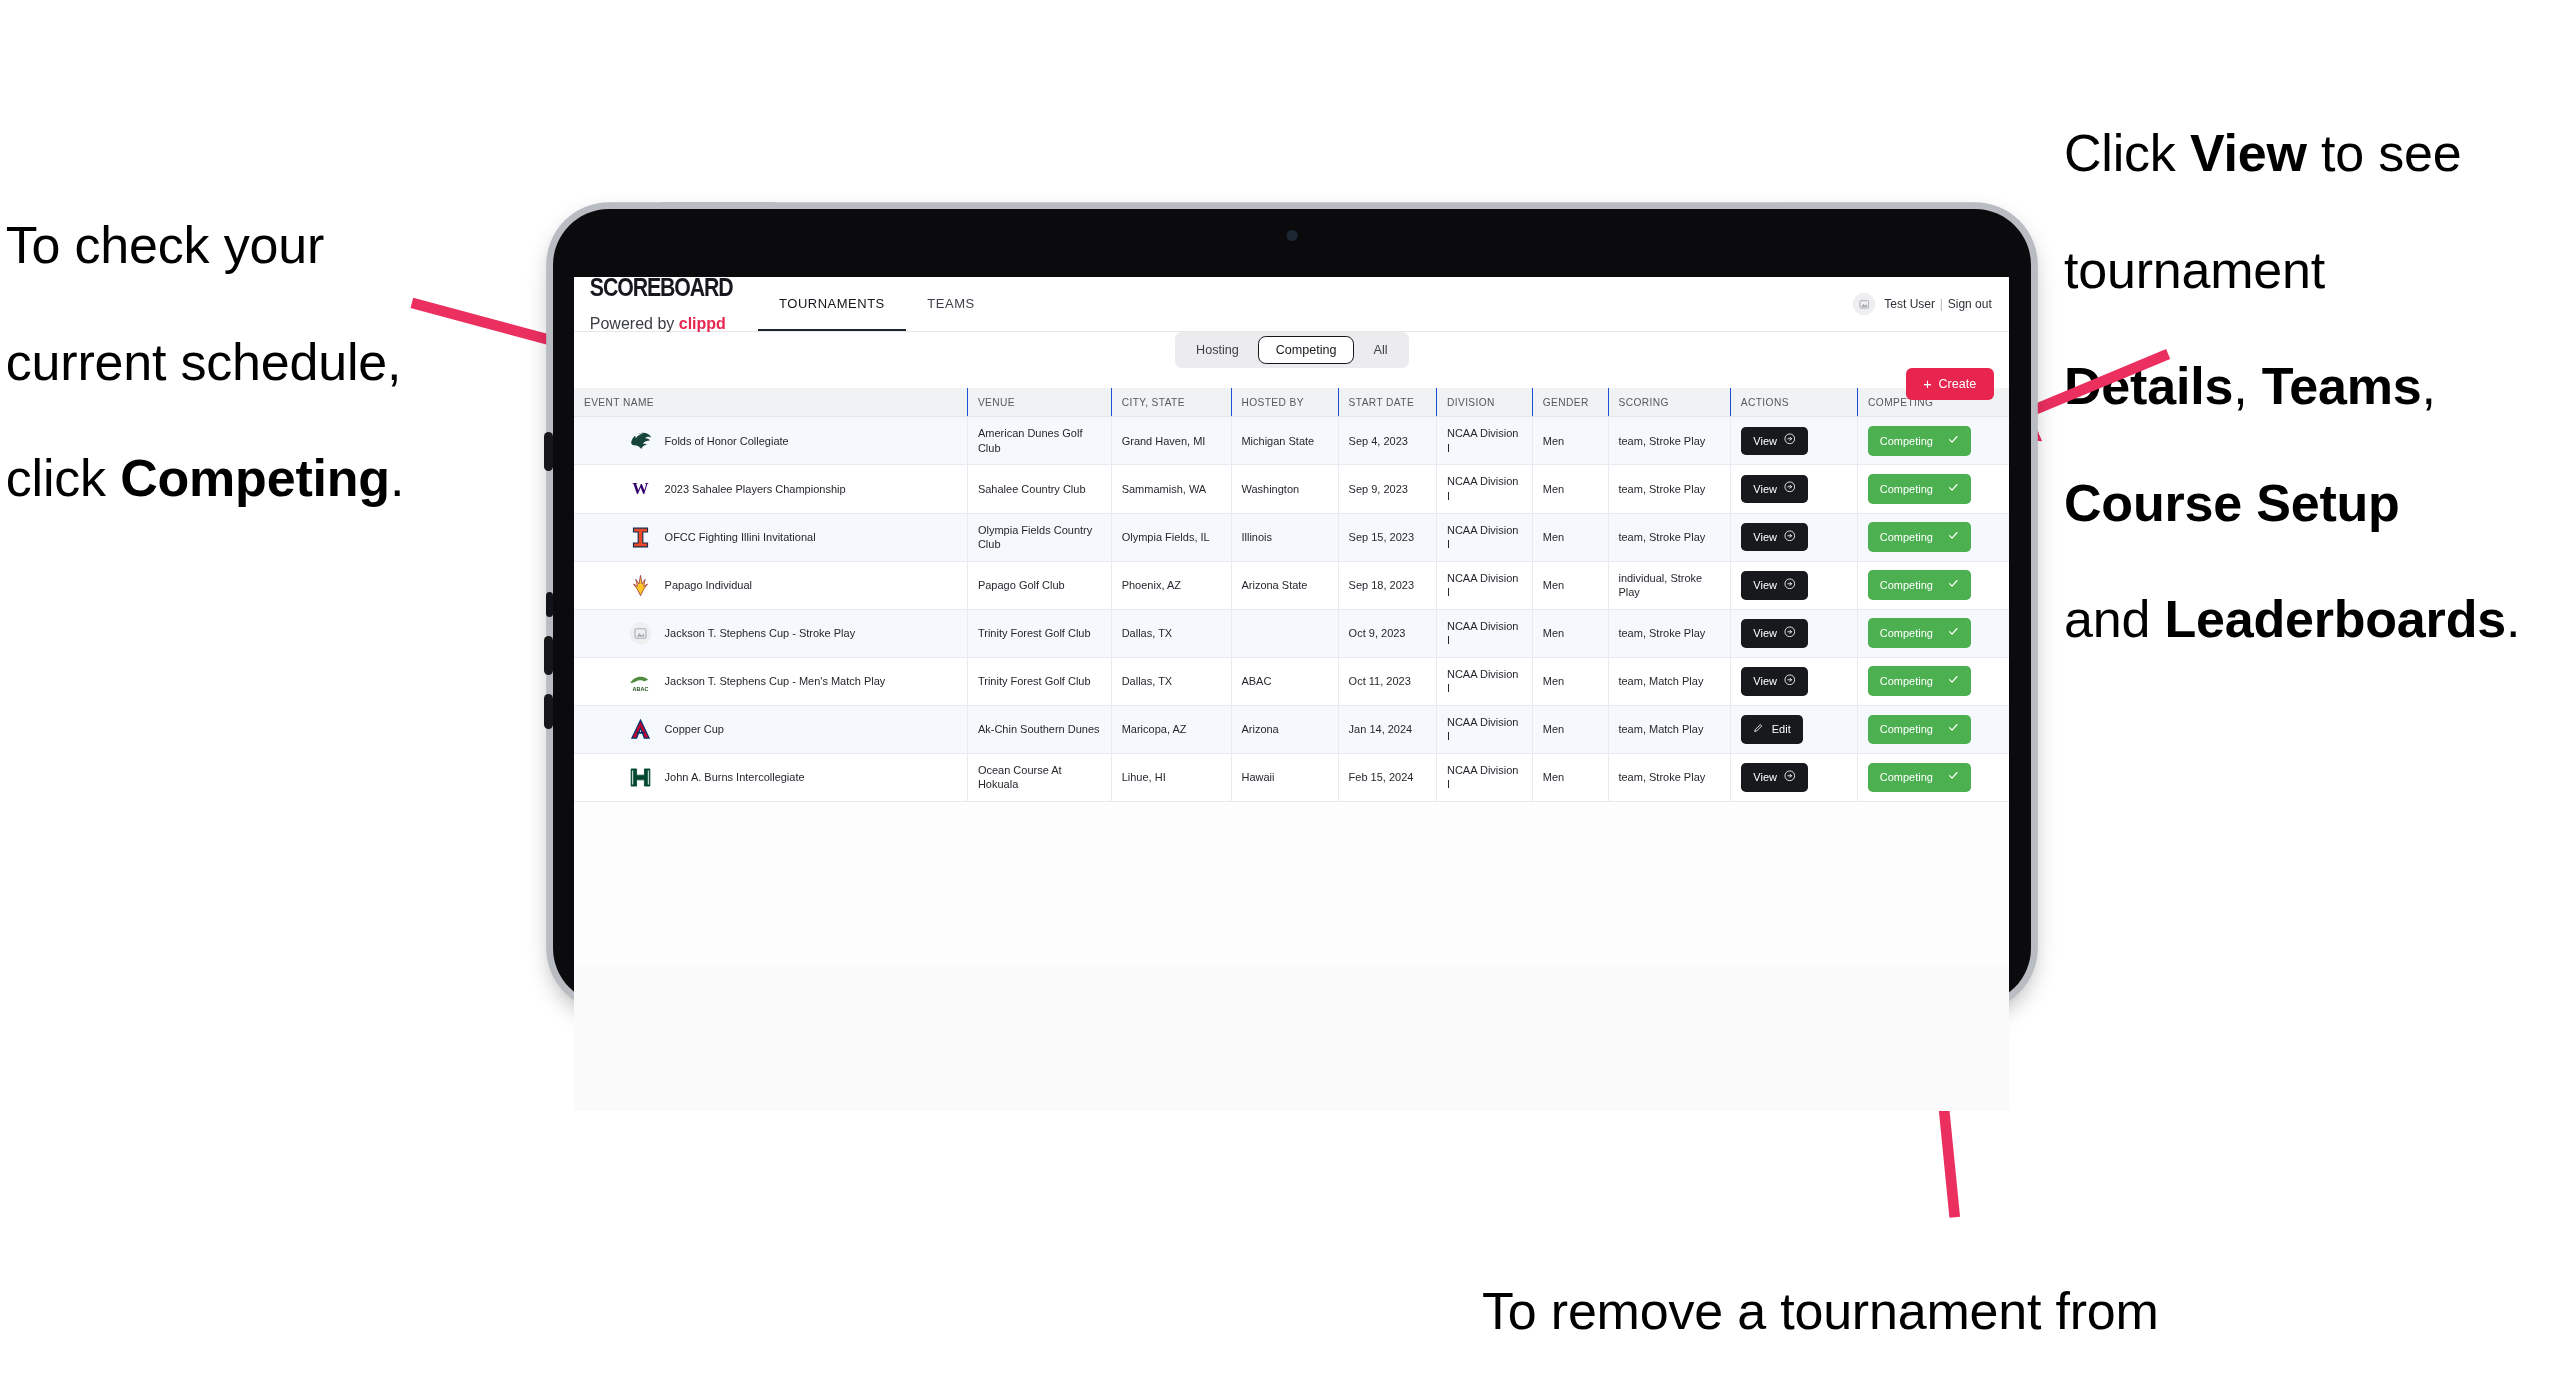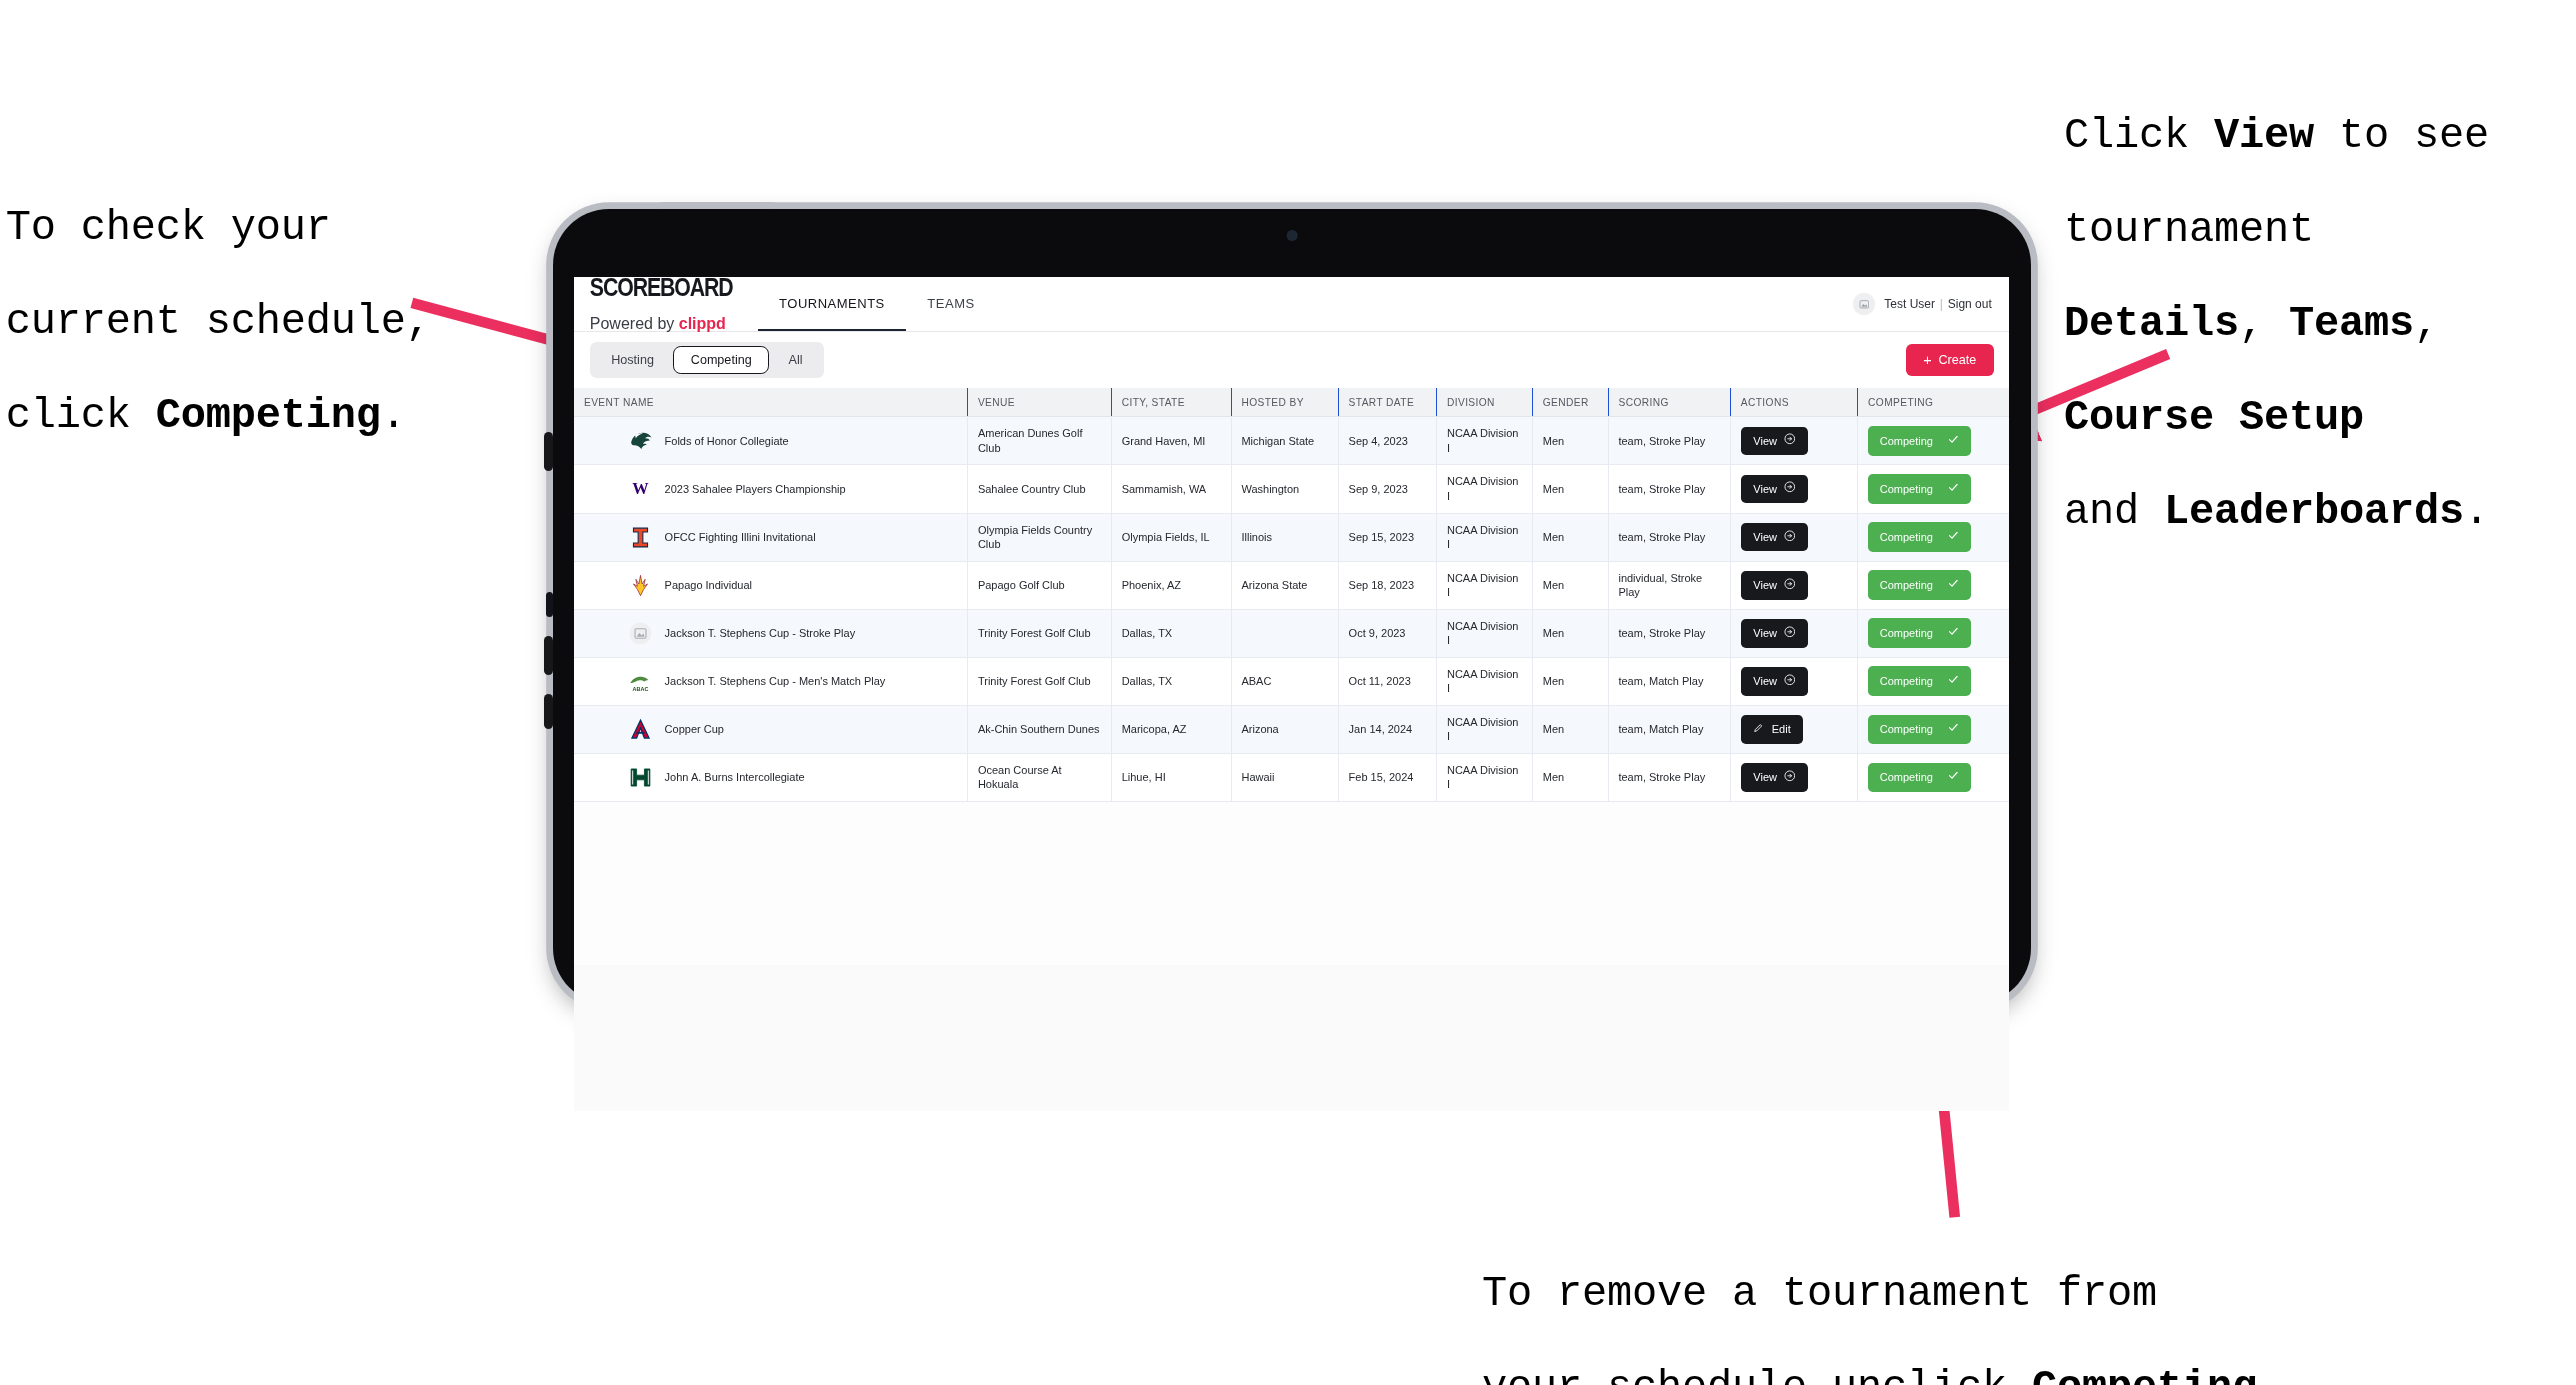--- a/index.html
+++ b/index.html
@@ -8,22 +8,22 @@
     width: 2576px; height: 1386px;
     overflow: hidden;
     font-family: "Liberation Sans", sans-serif;
   }
   #stage { position: relative; width: 2576px; height: 1386px; background: #fff; }
 
   
   .annot {
     position: absolute;
     color: #000;
-    font-family: Liberation Mono, monospace;
-    font-size: 42px;
+    font-family: Liberation Sans, sans-serif;
+    font-size: 52px;
     line-height: 1.12;
     font-weight: 400;
     letter-spacing: -0.2px;
     white-space: pre-line;
   }
   .annot b { font-weight: 700; }
   #annot-left  { left: 5.8px;   top: 158px; width: 504px; }
   #annot-right { left: 2064px; top: 66px;  width: 504px; }
   #annot-bottom{ left: 1482px; top: 1224px; width: 970px; }
 
@@ -90,21 +90,21 @@
     background:#efeff1; display:flex; align-items:center; justify-content:center;
     color:#9aa0a8; font-size:10.7px;
   }
   .user-text { font-size: 12px; color:#2e3138; }
   .user-text .sep { color:#b7bac0; margin: 0 4.8px; }
   .user-text .signout { color:#2e3138; cursor:pointer; }
 
   
   .toolbar {
     height: 56px; background:#fff; display:flex; align-items:center;
-    padding: 0 15.5px; position:relative;
+    padding: 0 15.5px; position:relative;flex-direction:column;
   }
   .segmented {
     display:flex; background:#ececef; border-radius:6.8px; padding:3.9px; gap:1.9px;
   }
   .seg {
     padding: 5.8px 16.5px; font-size:12.6px; color:#3c3f46; border-radius:5.8px;
     background:transparent; border:1px solid transparent; cursor:pointer; line-height:1.15;
   }
   .seg.active {
     background:#fff; color:#16181d; border:1.6px solid #16181d;

